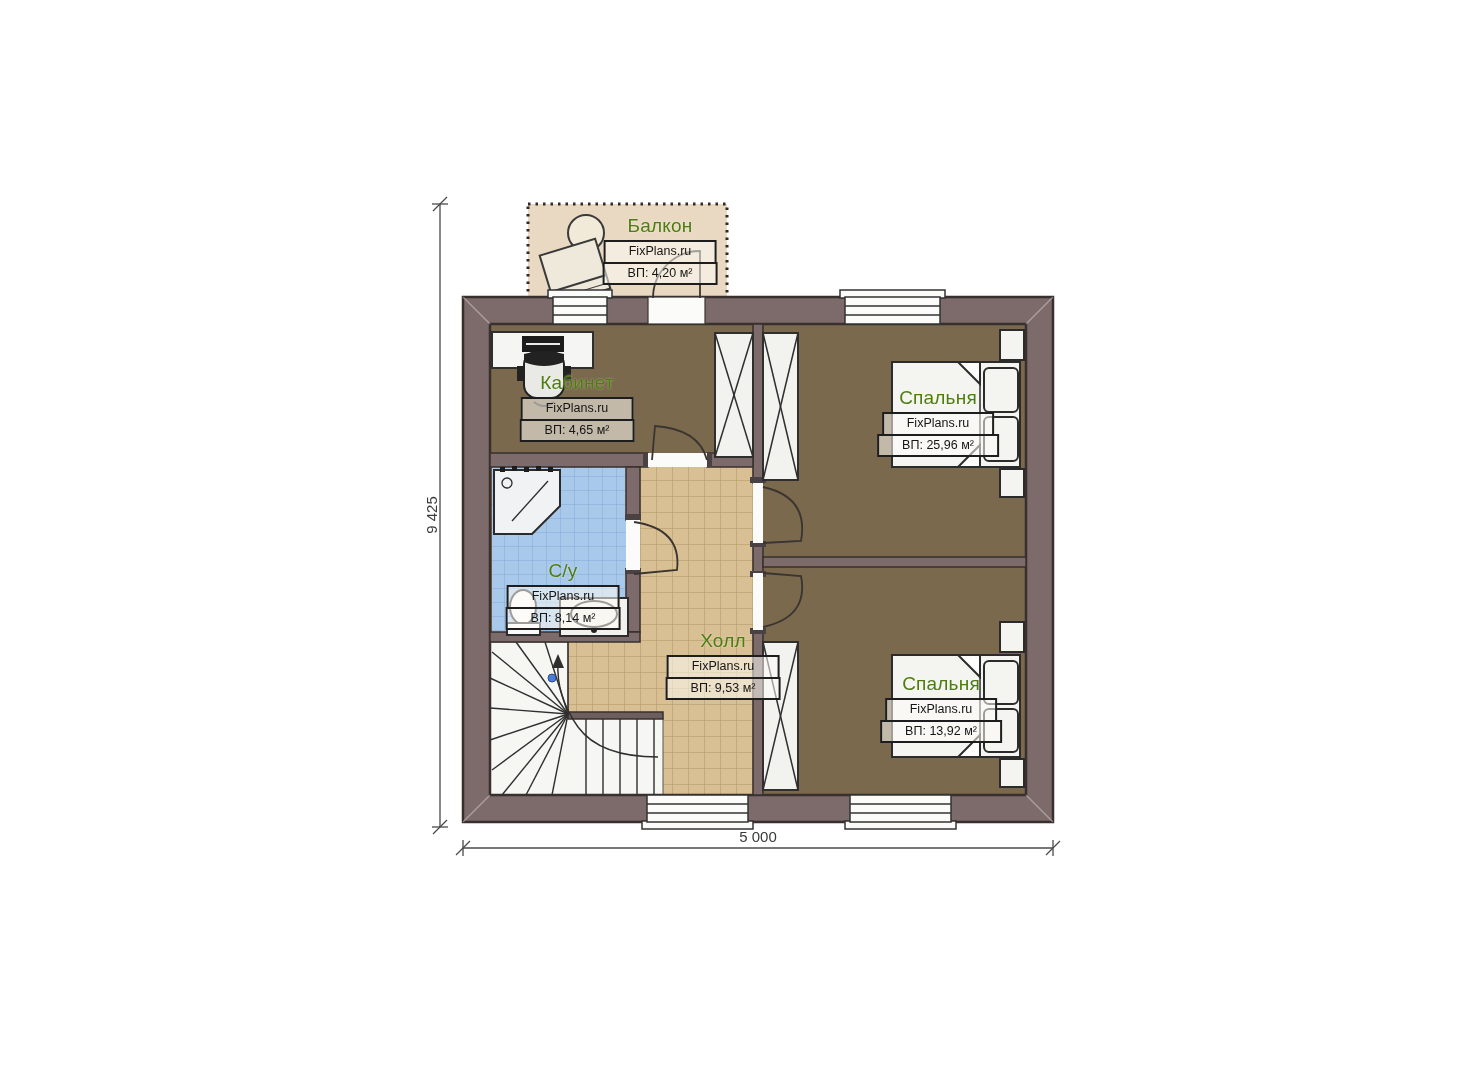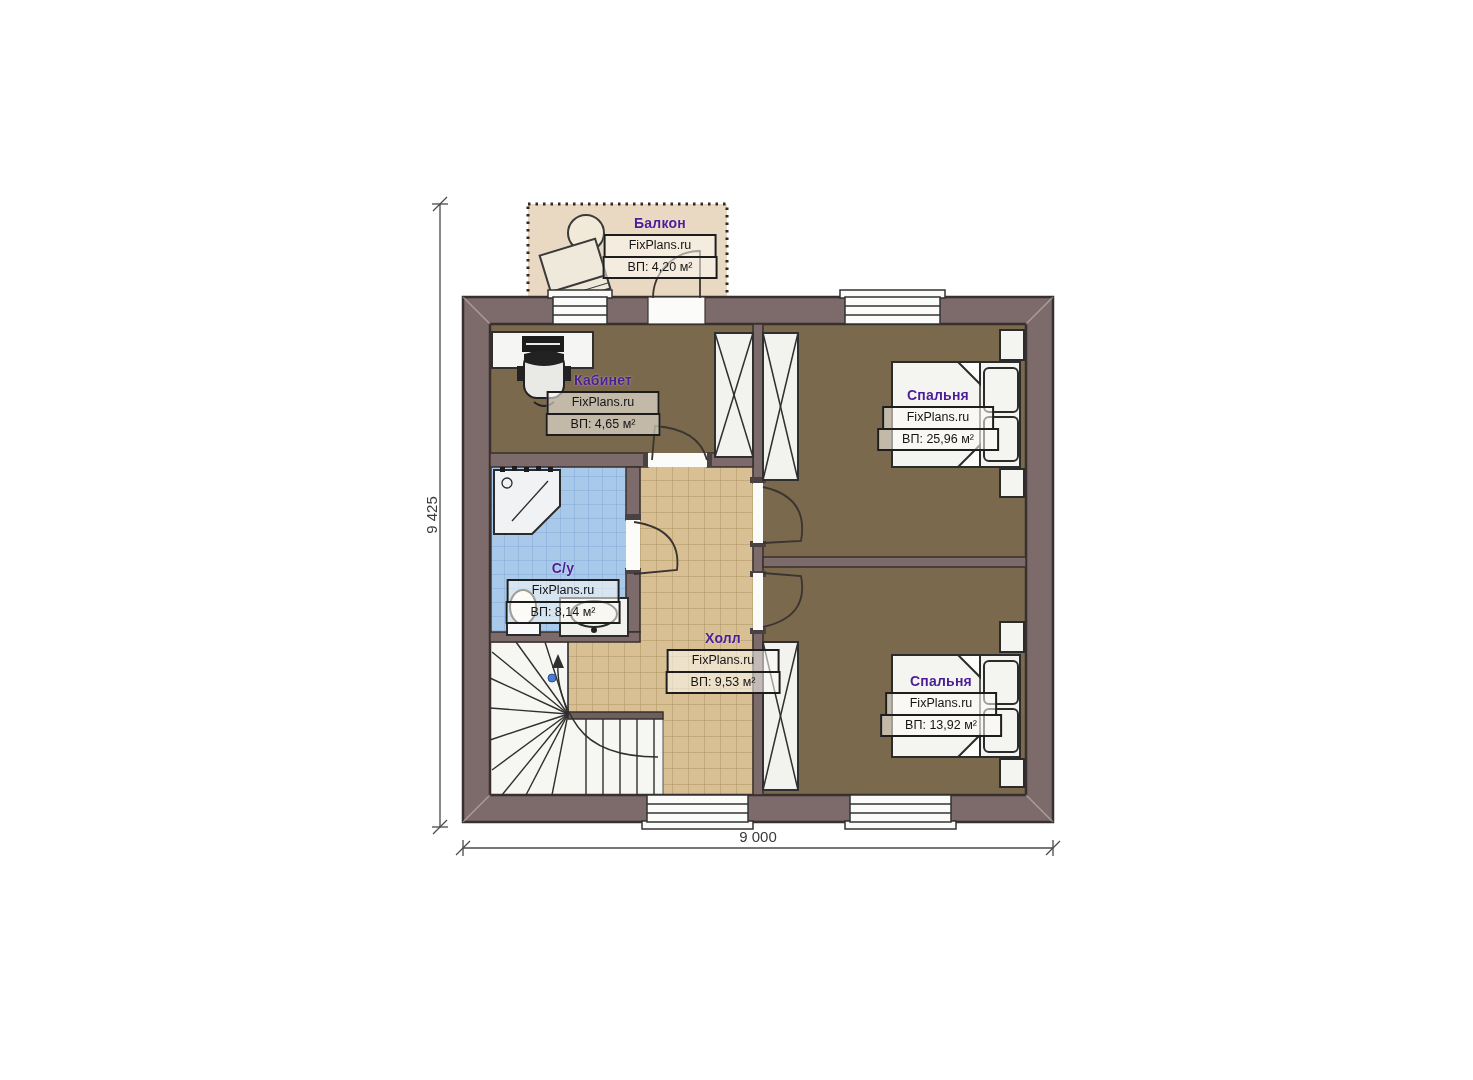--- a/index.html
+++ b/index.html
@@ -6,21 +6,21 @@
   .stage{
     position:relative;width:1473px;height:1080px;background:#ffffff;overflow:hidden;
     font-family:"Liberation Sans", sans-serif;
   }
   .stage svg{position:absolute;left:0;top:0;}
   .room-label{
     position:absolute;display:flex;flex-direction:column;align-items:center;
     transform:translateX(-50%);z-index:5;pointer-events:none;
   }
   .room-title{
-    font-weight:bold;font-size:14px;color:#4c1d95;letter-spacing:.2px;
+    font-weight:normal;font-size:19px;color:#4d7c0f;letter-spacing:.2px;
     margin-bottom:3px;white-space:nowrap;text-shadow:0 0 2px rgba(255,255,255,.55);
   }
   .label-box{
     border:2px solid #1d1d1d;background:rgba(253,251,246,.55);
     font-size:12.5px;color:#151515;padding:1px 23px;line-height:1.4;white-space:nowrap;
   }
   .label-box.second{margin-top:-2px;}
   .dim{
     position:absolute;font-size:15px;color:#3a3a3a;z-index:5;white-space:nowrap;
   }
@@ -259,21 +259,21 @@
     <circle cx="552" cy="678" r="4" fill="#4a7dd2" stroke="#2c4f93" stroke-width="1"></circle>
   </g>
 </svg>
 
   <div class="room-label" style="left:660px; top:215px;">
     <div class="room-title">Балкон</div>
     <div class="label-box">FixPlans.ru</div>
     <div class="label-box second">ВП: 4,20 м²</div>
   </div>
 
-  <div class="room-label" style="left:603px; top:372px;">
+  <div class="room-label" style="left:577px; top:372px;">
     <div class="room-title">Кабинет</div>
     <div class="label-box">FixPlans.ru</div>
     <div class="label-box second">ВП: 4,65 м²</div>
   </div>
 
   <div class="room-label" style="left:938px; top:387px;">
     <div class="room-title">Спальня</div>
     <div class="label-box">FixPlans.ru</div>
     <div class="label-box second">ВП: 25,96 м²</div>
   </div>
@@ -290,15 +290,15 @@
     <div class="label-box second">ВП: 9,53 м²</div>
   </div>
 
   <div class="room-label" style="left:941px; top:673px;">
     <div class="room-title">Спальня</div>
     <div class="label-box">FixPlans.ru</div>
     <div class="label-box second">ВП: 13,92 м²</div>
   </div>
 
   <div class="dim dim-v" style="left:431px; top:515px;">9 425</div>
-  <div class="dim dim-h" style="left:758px; top:836px;">9 000</div>
+  <div class="dim dim-h" style="left:758px; top:836px;">5 000</div>
 
 </div>
 
 </body></html>

